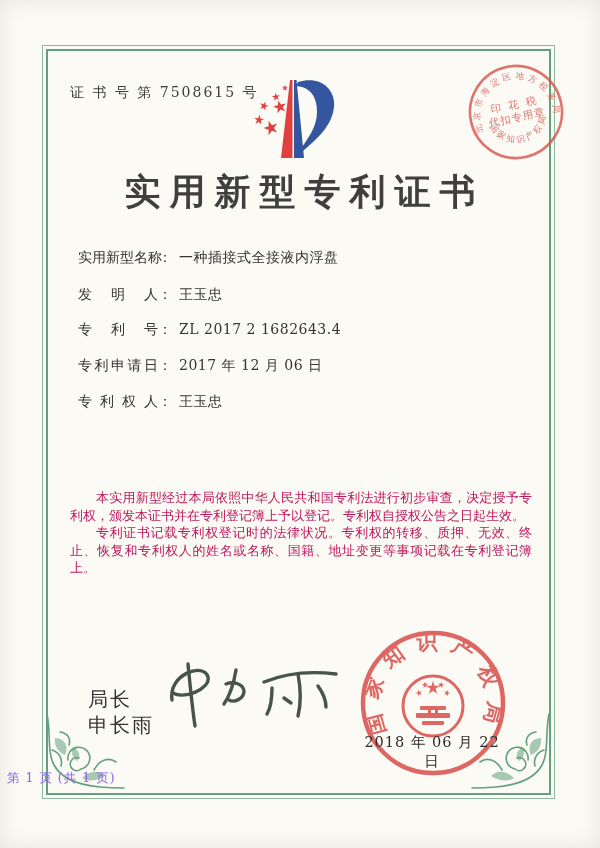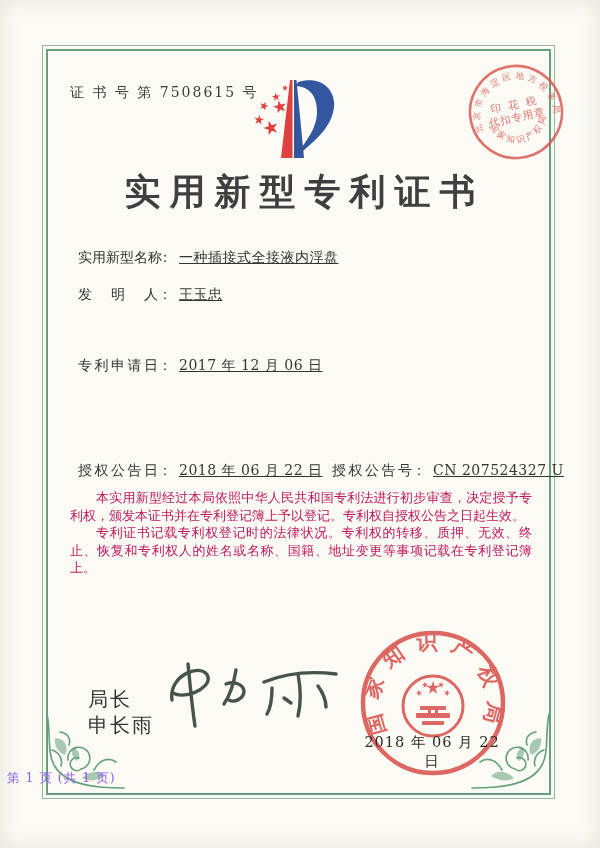--- a/index.html
+++ b/index.html
@@ -17,21 +17,21 @@
   .flourish.bl{left:40px;top:708px;}
   .flourish.br{left:470px;top:708px;transform:scaleX(-1);}
   
   .cert-no{position:absolute;left:70px;top:84px;font-size:14px;color:#3c3c3c;letter-spacing:2px;}
   .logo{position:absolute;left:252px;top:76px;width:100px;height:88px;}
   .title{position:absolute;left:0;top:168px;width:600px;text-align:center;
          font-size:36px;font-weight:bold;color:#3f3f3f;letter-spacing:9px;padding-left:9px;box-sizing:border-box;}
   
   .row{position:absolute;left:78px;font-size:14px;color:#343434;white-space:nowrap;}
   .row .lbl{display:inline-block;width:80px;text-align:justify;text-align-last:justify;vertical-align:bottom;}
-  .row .val{margin-left:7px;letter-spacing:.5px;text-decoration:underline;}
+  .row .val{margin-left:7px;letter-spacing:.5px;}
   .row.right{left:332px;}
   
   .body-text{position:absolute;left:70px;top:489px;width:462px;font-size:13px;line-height:1.35;
              color:#be185d;text-align:justify;}
   .body-text p{margin:0;text-indent:2em;}
   
   .signer{position:absolute;left:88px;top:686px;font-size:20px;color:#333;line-height:26px;letter-spacing:2px;}
   .sig-hand{position:absolute;left:160px;top:656px;width:185px;height:80px;}
   
   .office-seal{position:absolute;left:358px;top:628px;width:150px;height:150px;opacity:.88;}
@@ -107,28 +107,28 @@
   </div>
 
   <div class="title">实用新型专利证书</div>
 
   <div class="row" style="top:249px">
     <span class="lbl">实用新型名称</span><span>：</span><span class="val">一种插接式全接液内浮盘</span>
   </div>
   <div class="row" style="top:286px">
     <span class="lbl">发明人</span><span>：</span><span class="val">王玉忠</span>
   </div>
+  <div class="row" style="top:321px">
+    <span class="lbl">专利号</span><span>：</span><span class="val">ZL 2017 2 1682643.4</span>
+  </div>
   <div class="row" style="top:357px">
     <span class="lbl">专利申请日</span><span>：</span><span class="val">2017 年 12 月 06 日</span>
   </div>
-  <div class="row" style="top:462px">
-    <span class="lbl">授权公告日</span><span>：</span><span class="val">2018 年 06 月 22 日</span>
-  </div>
-  <div class="row right" style="top:462px">
-    <span class="lbl">授权公告号</span><span>：</span><span class="val">CN 207524327 U</span>
+  <div class="row" style="top:393px">
+    <span class="lbl">专利权人</span><span>：</span><span class="val">王玉忠</span>
   </div>
 
   <div class="body-text">
     <p>本实用新型经过本局依照中华人民共和国专利法进行初步审查，决定授予专利权，颁发本证书并在专利登记簿上予以登记。专利权自授权公告之日起生效。</p>
     <p>专利证书记载专利权登记时的法律状况。专利权的转移、质押、无效、终止、恢复和专利权人的姓名或名称、国籍、地址变更等事项记载在专利登记簿上。</p>
   </div>
 
   <div class="signer">
     <div>局长</div>
     <div>申长雨</div>

